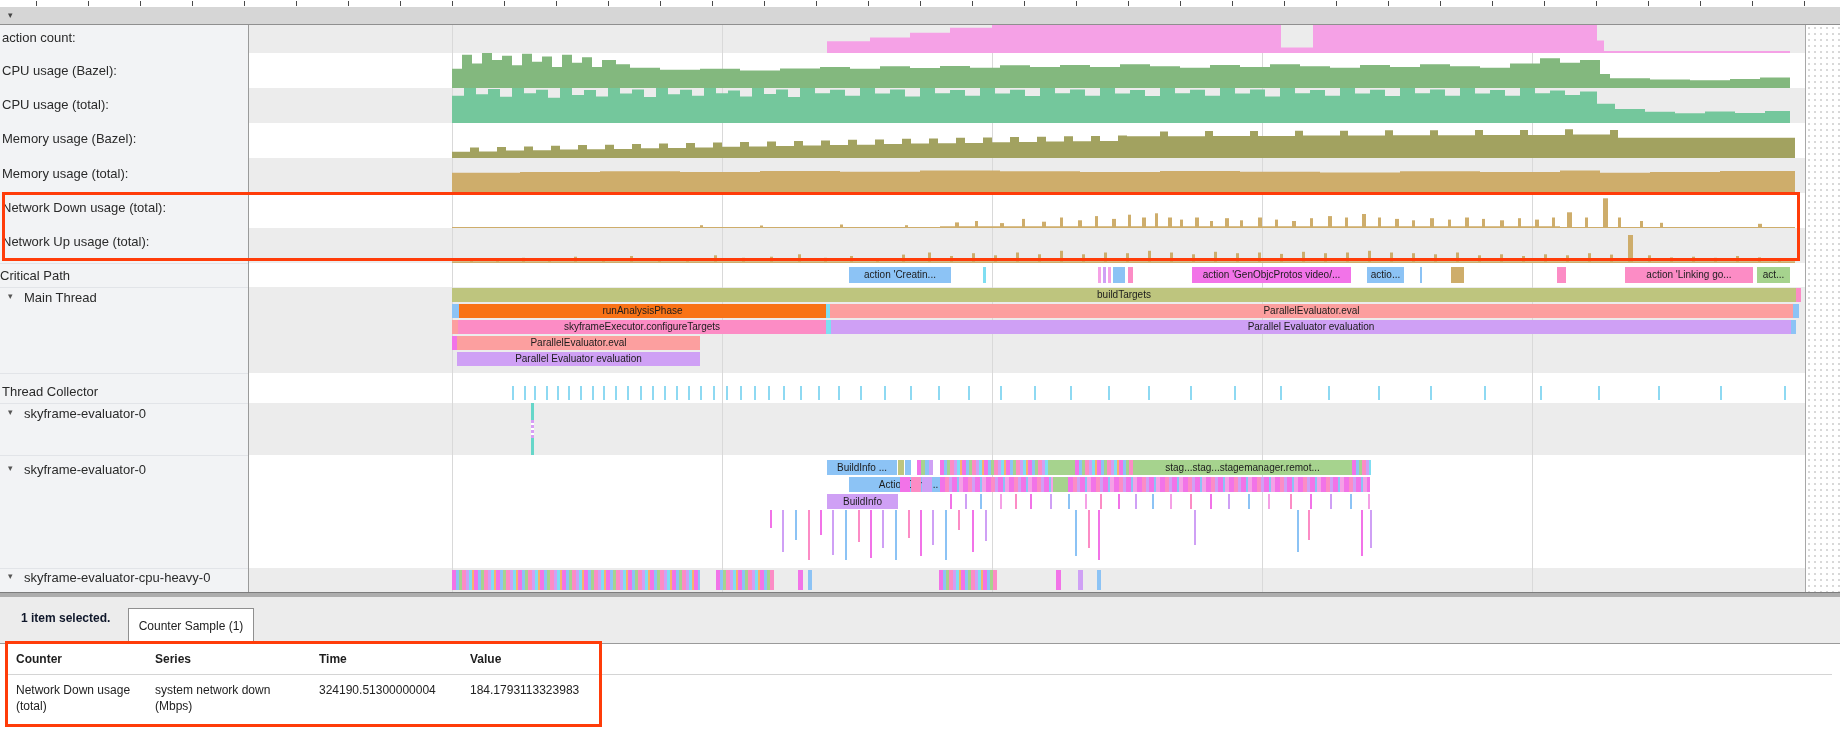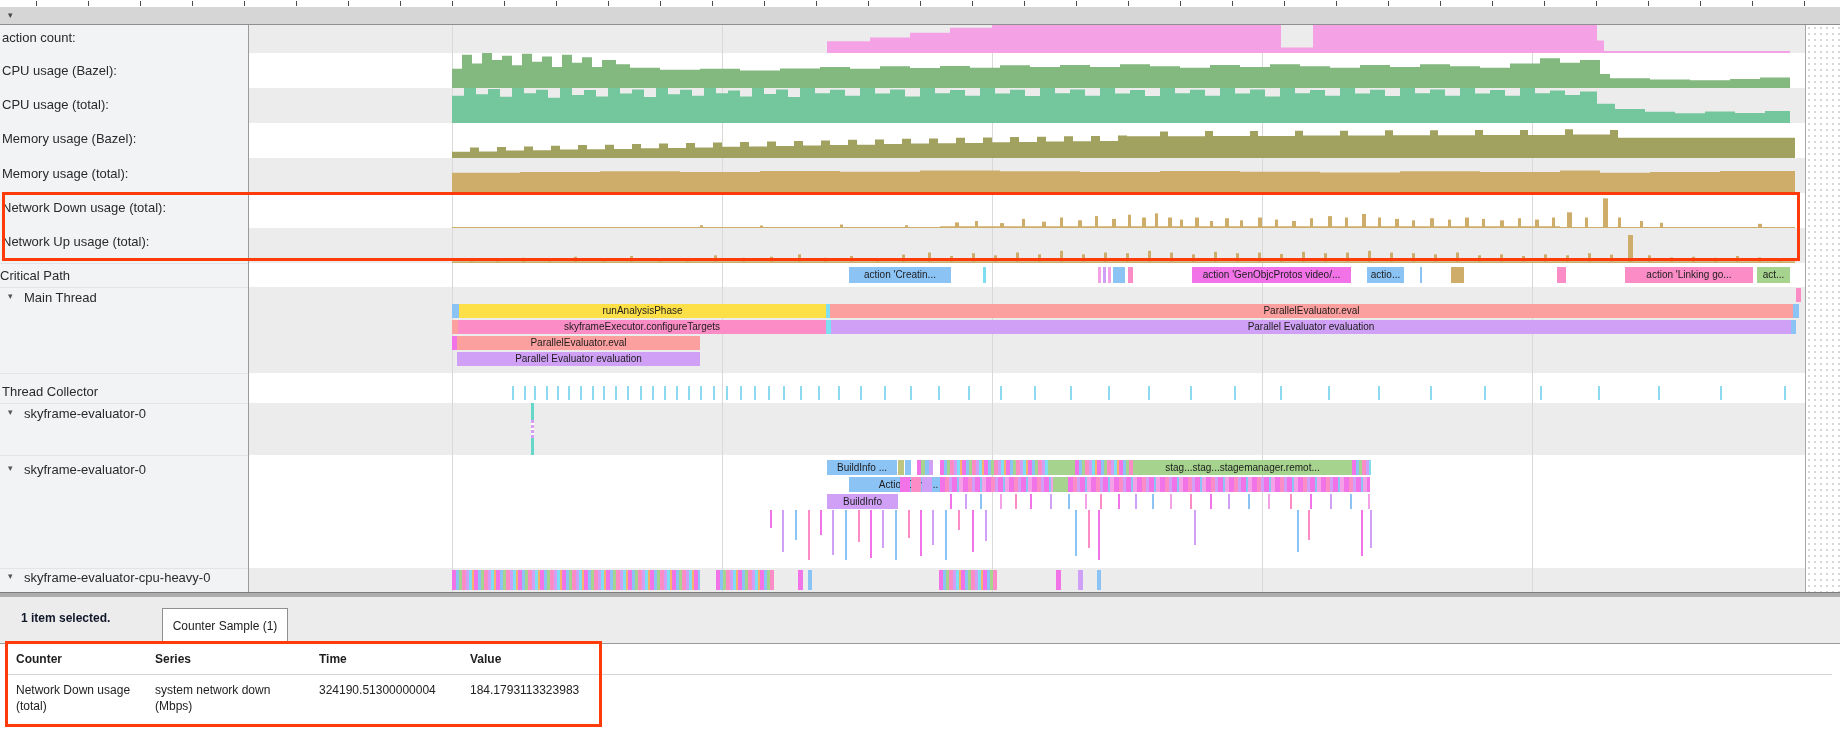--- a/index.html
+++ b/index.html
@@ -30,21 +30,21 @@
   .band-b{background:repeating-linear-gradient(90deg,#f273e8 0 5px,#fc8cc5 5px 9px,#cfa0f5 9px 12px,#f273e8 12px 17px,#8cc3f5 17px 19px,#f5a1e6 19px 23px);}
   .dropline{position:absolute;width:2px;}
   #dotzone{left:1805px;top:25px;width:35px;height:567px;background:#fff;
       border-left:1px solid #a8a8a8;
       background-image:radial-gradient(#d8d8d8 1px,transparent 1px);background-size:6px 6px;}
   #divider{left:0;top:592px;width:1840px;height:5px;background:#adadad;border-top:1px solid #7d7d7d;}
   #tabstrip{left:0;top:597px;width:1840px;height:46px;background:#ececec;border-bottom:1px solid #9a9a9a;}
   #status{position:absolute;left:21px;top:14px;font-size:12px;font-weight:bold;color:#0f172a;}
   #tab{position:absolute;left:128px;top:11px;width:124px;height:35px;background:#fff;
       border:1px solid #8f8f8f;border-bottom:none;font-size:12px;color:#222;
-      text-align:center;line-height:34px;margin-left:34px;}
+      text-align:center;line-height:34px;}
   #tablearea{left:0;top:644px;width:1840px;height:98px;background:#fff;}
   .th{position:absolute;top:8px;font-size:12px;font-weight:bold;color:#1e1e1e;}
   #hdrline{position:absolute;left:8px;top:30px;width:1824px;height:1px;background:#d4d4d4;}
   .td{position:absolute;font-size:12px;color:#222;line-height:16px;width:135px;}
   .hl{border:3px solid #ff3c09;position:absolute;pointer-events:none;z-index:50;}
   svg{display:block;}
 </style>
 </head>
 <body>
 
@@ -292,23 +292,24 @@
       <div class="slice" style="left: 859px; top: 242px; width: 3px; height: 16px; background: rgb(245, 161, 230); line-height: 16px;"></div>
       <div class="slice" style="left: 864px; top: 242px; width: 12px; height: 16px; background: rgb(140, 195, 245); line-height: 16px;"></div>
       <div class="slice" style="left: 879px; top: 242px; width: 5px; height: 16px; background: rgb(252, 140, 197); line-height: 16px;"></div>
       <div class="slice" style="left: 943px; top: 242px; width: 159px; height: 16px; background: rgb(242, 115, 232); line-height: 16px;">action 'GenObjcProtos video/...</div>
       <div class="slice" style="left: 1118px; top: 242px; width: 37px; height: 16px; background: rgb(140, 195, 245); line-height: 16px;">actio...</div>
       <div class="slice" style="left: 1171px; top: 242px; width: 2px; height: 16px; background: rgb(140, 195, 245); line-height: 16px;"></div>
       <div class="slice" style="left: 1202px; top: 242px; width: 13px; height: 16px; background: rgb(206, 173, 107); line-height: 16px;"></div>
       <div class="slice" style="left: 1308px; top: 242px; width: 9px; height: 16px; background: rgb(252, 140, 197); line-height: 16px;"></div>
       <div class="slice" style="left: 1376px; top: 242px; width: 128px; height: 16px; background: rgb(252, 140, 197); line-height: 16px;">action 'Linking go...</div>
       <div class="slice" style="left: 1508px; top: 242px; width: 33px; height: 16px; background: rgb(166, 211, 142); line-height: 16px;">act...</div>
+      <div class="slice" style="left: 203px; top: 263px; width: 1344px; height: 14px; background: rgb(190, 197, 126); line-height: 14px;">buildTargets</div>
       <div class="slice" style="left: 1547px; top: 263px; width: 5px; height: 14px; background: rgb(252, 140, 197); line-height: 14px;"></div>
       <div class="slice" style="left: 203px; top: 279px; width: 7px; height: 14px; background: rgb(140, 195, 245); line-height: 14px;"></div>
-      <div class="slice" style="left: 210px; top: 279px; width: 367px; height: 14px; background: #fde047; line-height: 14px;">runAnalysisPhase</div>
+      <div class="slice" style="left: 210px; top: 279px; width: 367px; height: 14px; background: #f97316; line-height: 14px;">runAnalysisPhase</div>
       <div class="slice" style="left: 577px; top: 279px; width: 4px; height: 14px; background: rgb(127, 222, 242); line-height: 14px;"></div>
       <div class="slice" style="left: 581px; top: 279px; width: 963px; height: 14px; background: rgb(252, 159, 159); line-height: 14px;">ParallelEvaluator.eval</div>
       <div class="slice" style="left: 1544px; top: 279px; width: 6px; height: 14px; background: rgb(140, 195, 245); line-height: 14px;"></div>
       <div class="slice" style="left: 203px; top: 295px; width: 6px; height: 14px; background: rgb(252, 159, 159); line-height: 14px;"></div>
       <div class="slice" style="left: 209px; top: 295px; width: 368px; height: 14px; background: rgb(252, 140, 197); line-height: 14px;">skyframeExecutor.configureTargets</div>
       <div class="slice" style="left: 577px; top: 295px; width: 5px; height: 14px; background: rgb(127, 222, 242); line-height: 14px;"></div>
       <div class="slice" style="left: 582px; top: 295px; width: 960px; height: 14px; background: rgb(207, 160, 245); line-height: 14px;">Parallel Evaluator evaluation</div>
       <div class="slice" style="left: 1542px; top: 295px; width: 5px; height: 14px; background: rgb(140, 195, 245); line-height: 14px;"></div>
       <div class="slice" style="left: 203px; top: 311px; width: 5px; height: 14px; background: rgb(242, 115, 232); line-height: 14px;"></div>
       <div class="slice" style="left: 208px; top: 311px; width: 243px; height: 14px; background: rgb(252, 159, 159); line-height: 14px;">ParallelEvaluator.eval</div>

